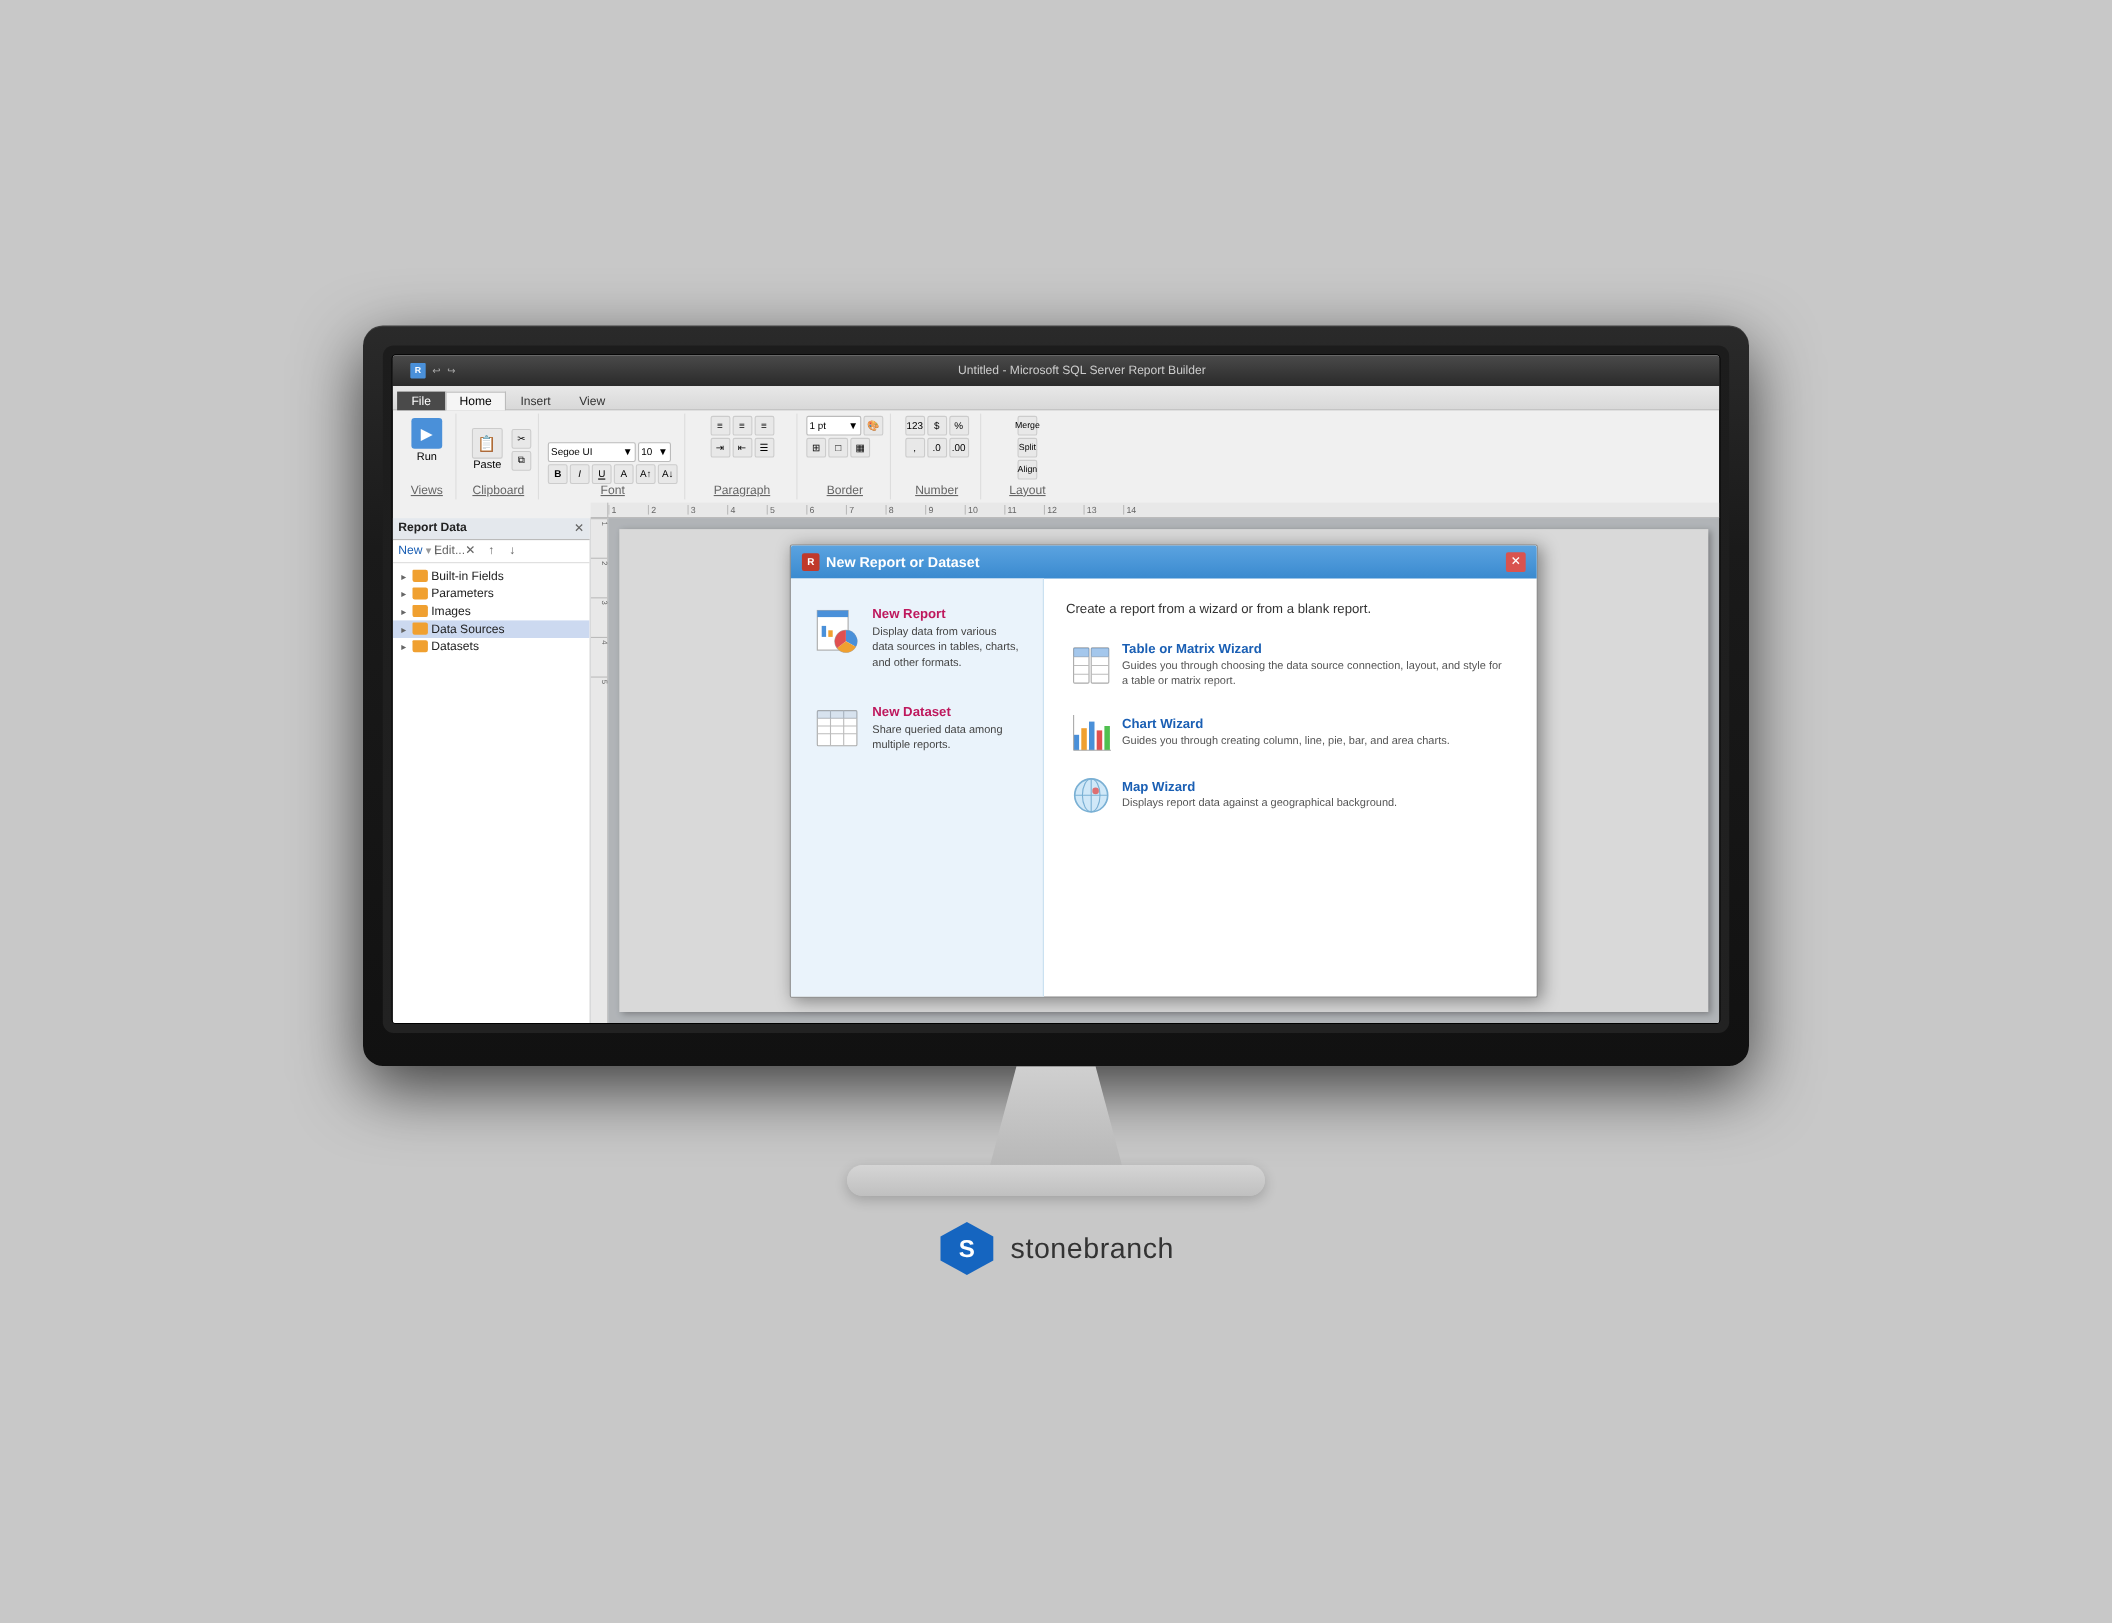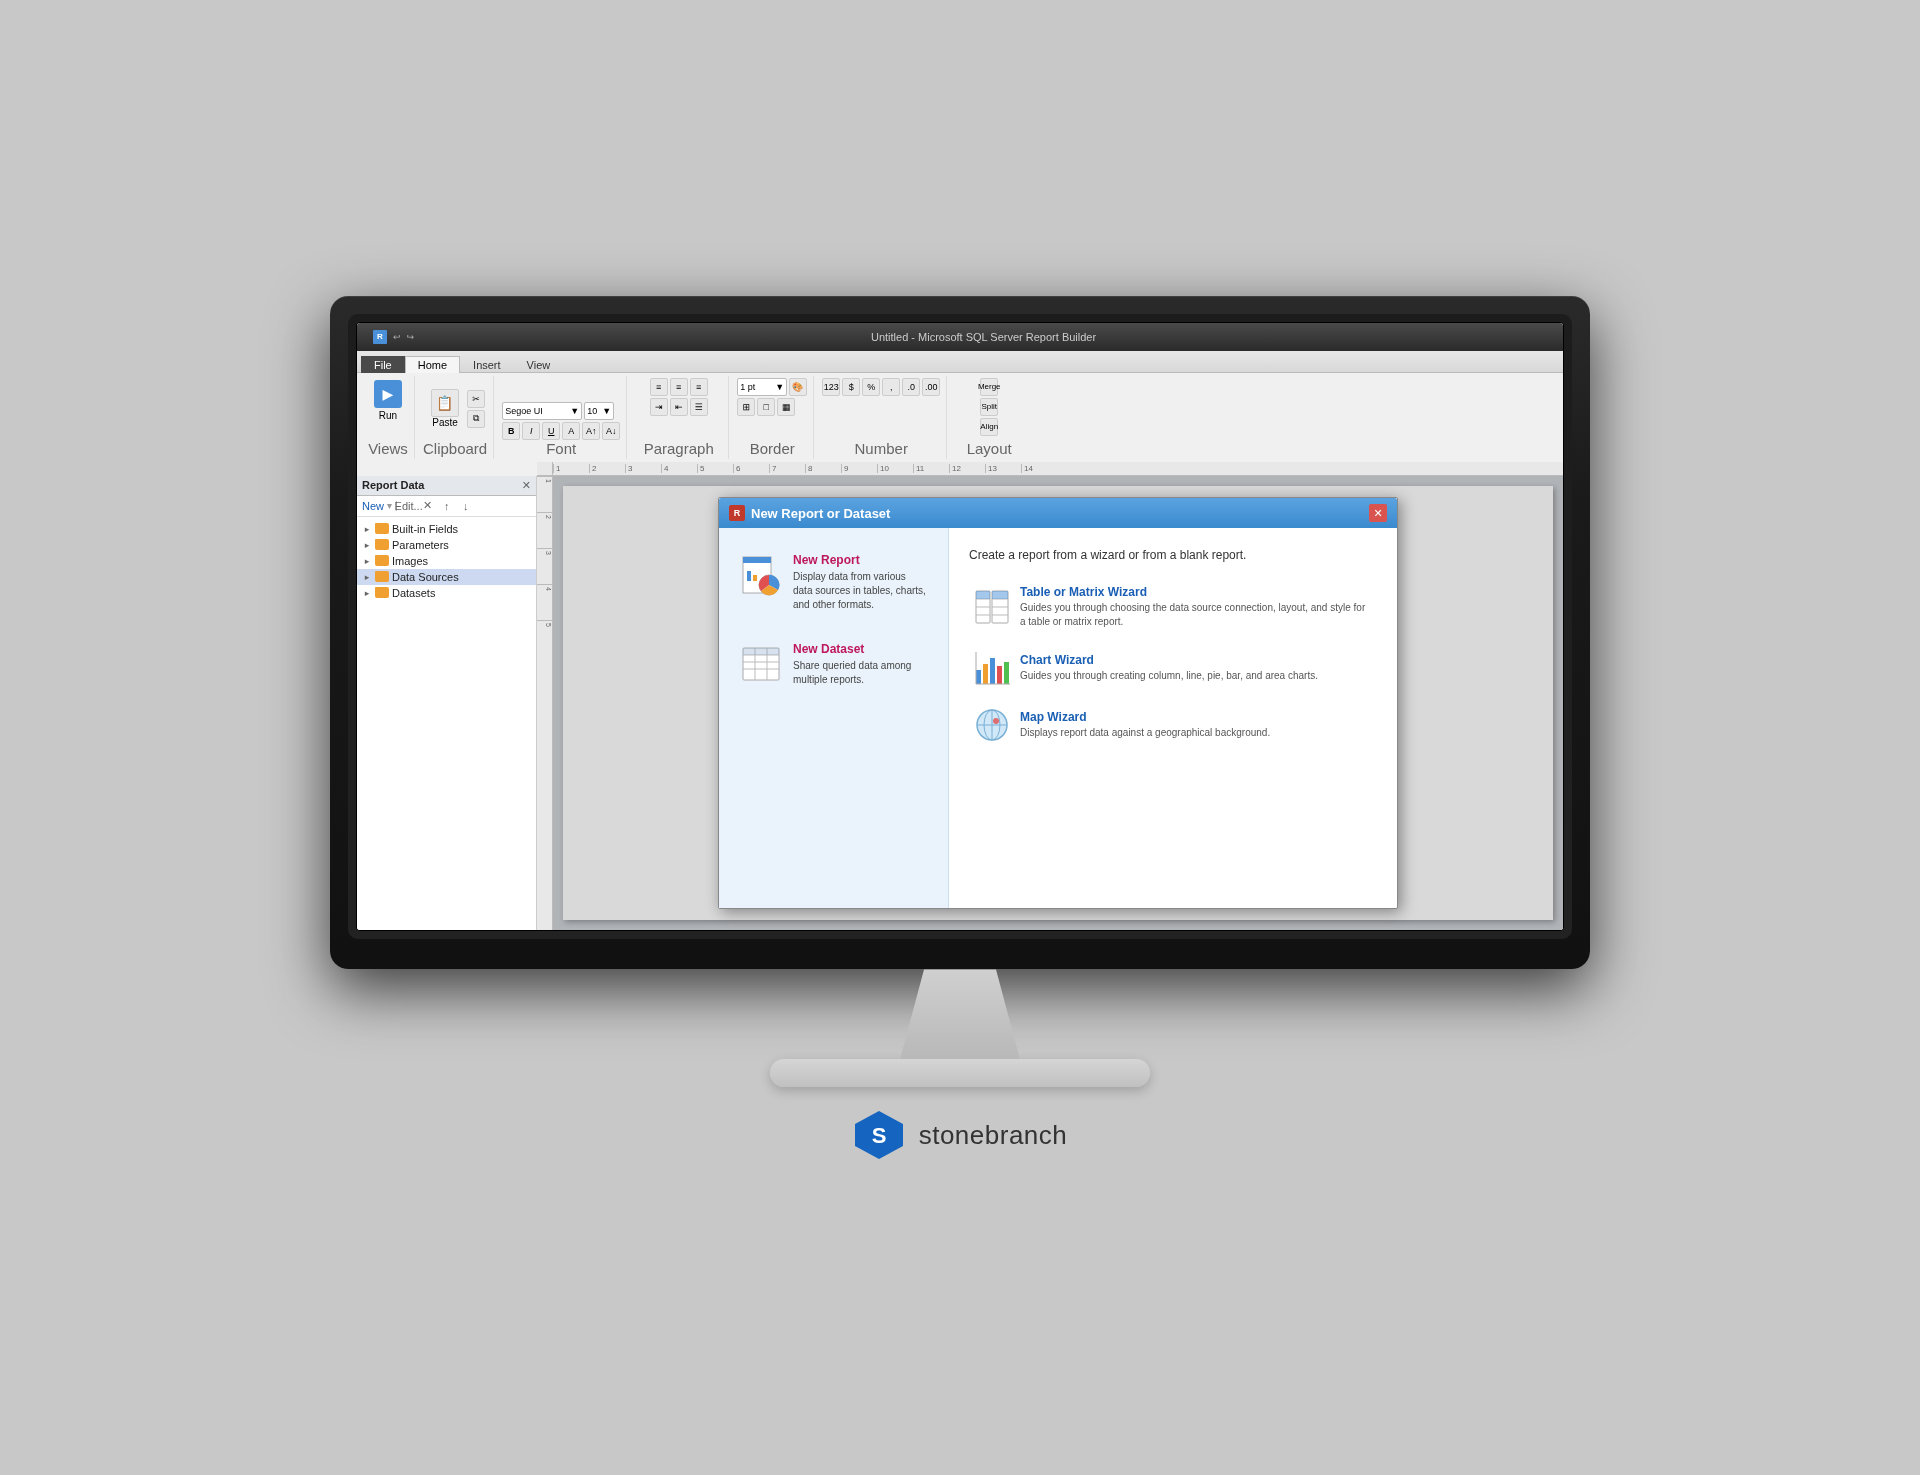--- a/index.html
+++ b/index.html
@@ -148,23 +148,24 @@
     .ribbon-group {
       display: flex;
       flex-direction: column;
       align-items: center;
       border-right: 1px solid #ddd;
       padding: 2px 6px;
       min-width: 50px;
     }
 
     .ribbon-group-label {
-      font-size: 15px;
+      font-size: 11px;
       color: #666;
       margin-top: auto;
+      text-decoration: underline;
     }
 
     .ribbon-big-btn {
       display: flex;
       flex-direction: column;
       align-items: center;
       cursor: pointer;
       padding: 2px 6px;
       border-radius: 3px;
       font-size: 10px;
@@ -631,21 +632,21 @@
                   <div style="display:flex;gap:2px;">
                     <div class="ribbon-small-btn">⊞</div>
                     <div class="ribbon-small-btn">□</div>
                     <div class="ribbon-small-btn">▦</div>
                   </div>
                 </div>
                 <span class="ribbon-group-label">Border</span>
               </div>
 
               <div class="ribbon-group" style="min-width:80px;">
-                <div style="display:flex;flex-direction:row;gap:2px;">
+                <div style="display:flex;flex-direction:column;gap:2px;">
                   <div style="display:flex;gap:2px;">
                     <div class="ribbon-small-btn">123</div>
                     <div class="ribbon-small-btn">$</div>
                     <div class="ribbon-small-btn">%</div>
                   </div>
                   <div style="display:flex;gap:2px;">
                     <div class="ribbon-small-btn">,</div>
                     <div class="ribbon-small-btn">.0</div>
                     <div class="ribbon-small-btn">.00</div>
                   </div>

